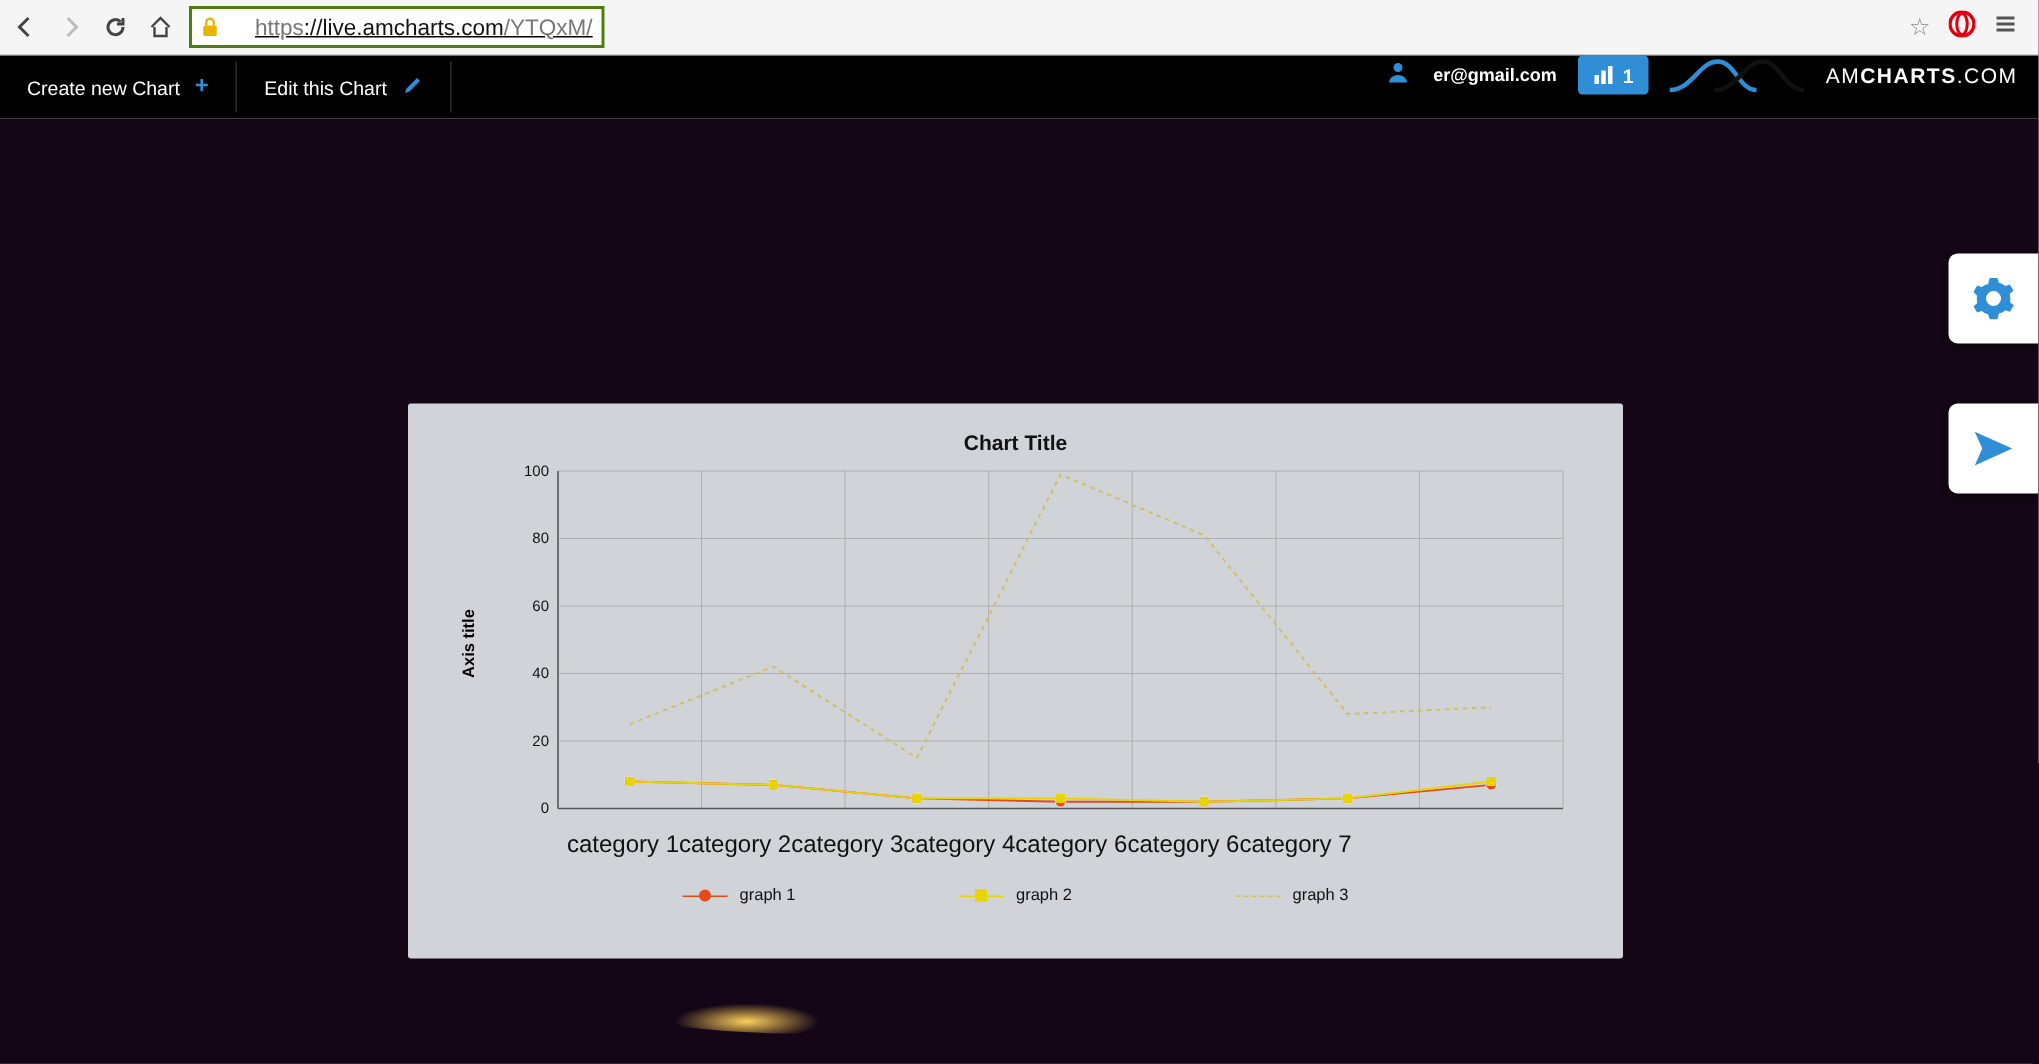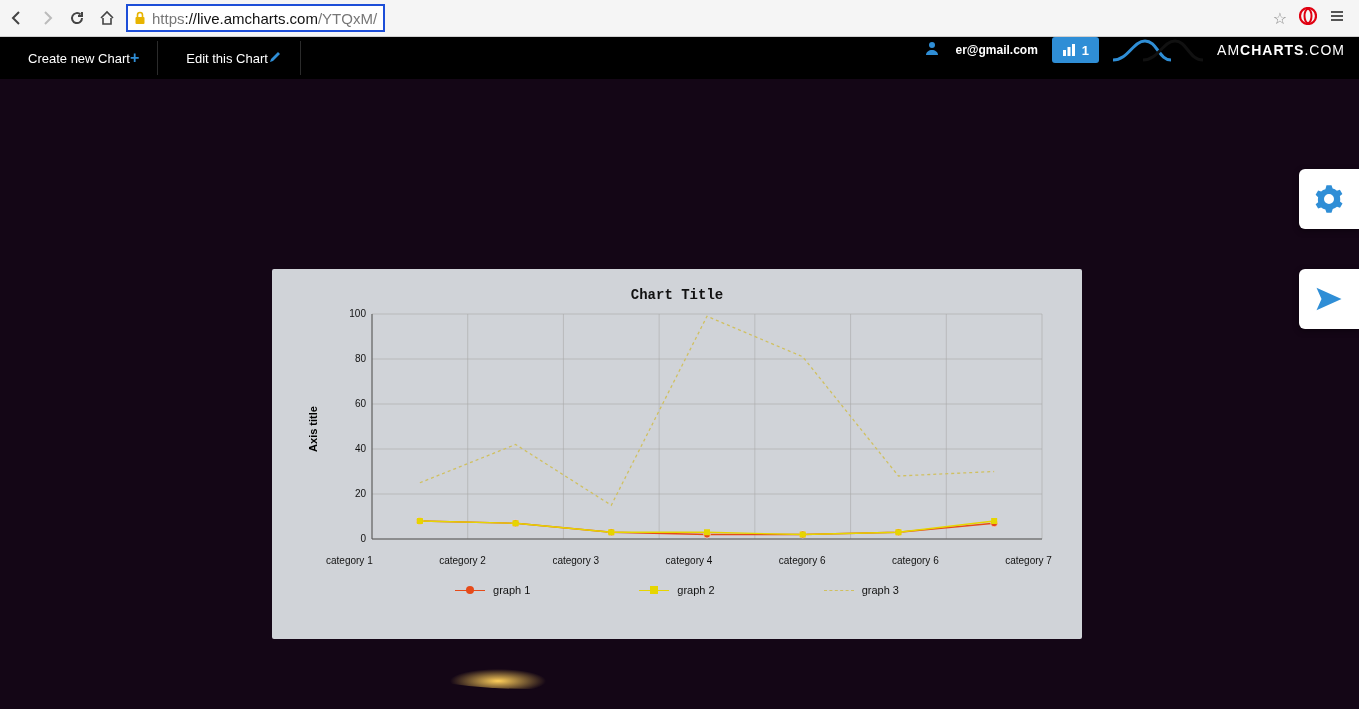--- a/index.html
+++ b/index.html
@@ -1,32 +1,32 @@
 <!DOCTYPE html>
 <html><head>
 <meta charset="utf-8">
 <style>
   body { margin:0; padding:0; font-family: Arial, sans-serif; font-size:13px; background:#fff; width:1359px; height:709px; overflow:hidden; }
   
   .browser-bar { height:36px; background:#f5f5f5; border-bottom:1px solid #d0d0d0; display:flex; align-items:center; padding:0 6px; gap:8px; }
   .nav-btn { width:22px; height:22px; display:flex; align-items:center; justify-content:center; color:#5a5a5a; }
   .nav-btn.dim { color:#bdbdbd; }
-  .url-box { flex:0 0 auto; border:2px solid #1d4ed8; height:24px; display:flex; align-items:center; padding:0 6px; gap:6px; background:#fff;}
+  .url-box { flex:0 0 auto; border:2px solid #4d7c0f; height:24px; display:flex; align-items:center; padding:0 6px; gap:24px; background:#fff;text-decoration:underline;}
   .url-text { font-size:15px; color:#333; font-family: Arial, sans-serif;}
   .url-text .muted { color:#777; }
   .url-text .dark { color:#111; }
   .spacer { flex:1; }
   .right-icons { display:flex; align-items:center; gap:12px; margin-right:8px;}
   .right-icons .star { color:#888; font-size:16px;}
   .right-icons .opera { color:#e00011; font-size:18px; font-weight:bold;}
   .right-icons .menu { color:#555; font-size:18px;}
 
   
   .app-bar { height:42px; background:#000; color:#fff; display:flex; align-items:center; font-size:13px; position:relative;}
-  .app-bar .btn { height:34px; display:flex; align-items:center; padding:0 18px; border-right:1px solid #2b2b2b; cursor:pointer; margin-left:10px;}
+  .app-bar .btn { height:34px; display:flex; align-items:center; padding:0 18px; border-right:1px solid #2b2b2b; cursor:pointer; gap:10px;}
   .app-bar .plus { color:#2f8ed6; font-weight:bold; font-size:16px;}
   .app-bar .pencil { color:#2f8ed6; font-size:14px;}
   .app-bar .right { position:absolute; right:0; top:0; height:26px; display:flex; align-items:center; gap:14px; padding-right:14px;}
   .app-bar .user-ico { color:#2f8ed6; font-size:16px;}
   .app-bar .email { font-size:12px; font-weight:bold;}
   .badge { background:#2f8ed6; color:#fff; height:26px; border-radius:3px; display:flex; align-items:center; padding:0 10px; gap:6px; font-weight:bold; font-size:13px;}
   .logo-curve { width:90px; height:30px; }
   .logo-text { font-size:14px; letter-spacing:1px; font-weight:300;}
   .logo-text b{ font-weight:bold;}
 
@@ -35,25 +35,25 @@
   .stage .bgimg { position:absolute; left:0; top:0; width:100%; height:100%; }
 
   
   .side-btns { position:absolute; right:0; top:90px; display:flex; flex-direction:column; gap:40px;}
   .side-btn { width:60px; height:60px; background:#fff; border-radius:6px 0 0 6px; box-shadow:0 2px 6px rgba(0,0,0,.4); display:flex; align-items:center; justify-content:center;}
   .side-btn svg { width:30px; height:30px; }
   .side-btn .c1 { fill:#2f8ed6; }
 
   
   .chart-card { position:absolute; left:272px; top:190px; width:810px; height:370px; background:#d0d3d8; border-radius:2px; }
-  .chart-title { text-align:center; font-weight:bold; font-size:14px; color:#111; padding:18px 0 6px;font-family:Liberation Mono, monospace;}
+  .chart-title { text-align:center; font-weight:bold; font-size:14px; color:#111; padding:18px 0 6px;}
   .plot-wrap { position:relative; margin:0 30px 0 70px; height:240px;}
   .ylabel { position:absolute; left:-52px; top:50%; transform:translateY(-50%) rotate(-90deg); font-size:11px; font-weight:bold; color:#000;}
   svg.plot { position:absolute; left:0; top:0; width:100%; height:100%;}
-  .xlabels { display:flex; justify-content:space-between; margin:6px 30px 0 54px; font-size:10px; color:#111;}
+  .xlabels { display:flex; margin:6px 30px 0 106px; font-size:16px; color:#111;}
   .legend { display:flex; justify-content:center; gap:109px; margin-top:18px; font-size:11px; color:#111;}
   .legend .item { display:flex; align-items:center; gap:8px;}
   .legend .swatch { width:30px; height:10px; position:relative; display:flex; align-items:center;}
   .legend .swatch .line { height:0; border-top:1px solid; width:100%; }
   .legend .swatch .dot { position:absolute; left:50%; top:50%; width:8px; height:8px; border-radius:50%; transform:translate(-50%,-50%);}
   
 </style>
 </head>
 <body>
 

